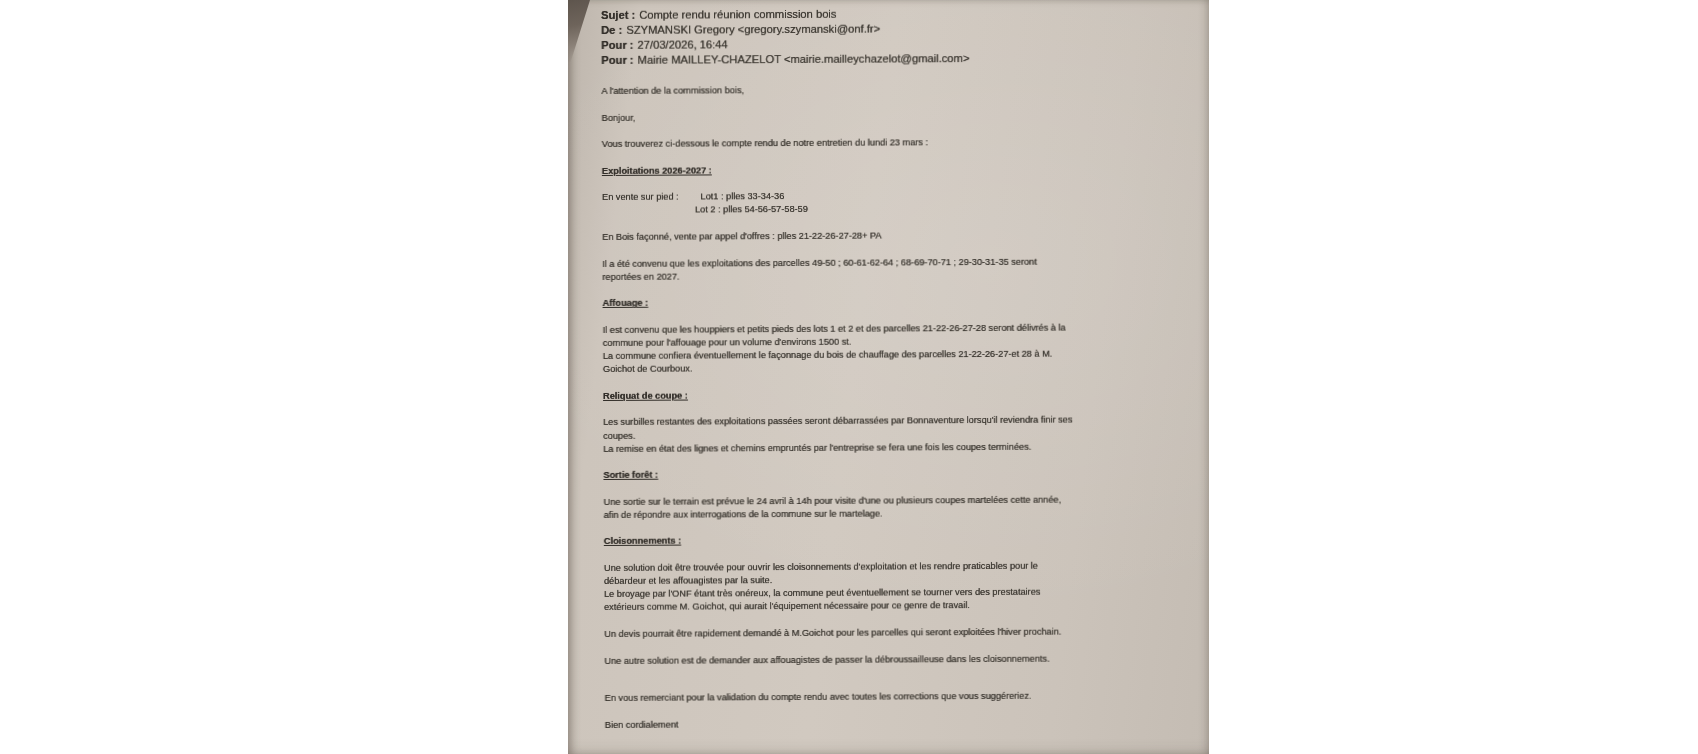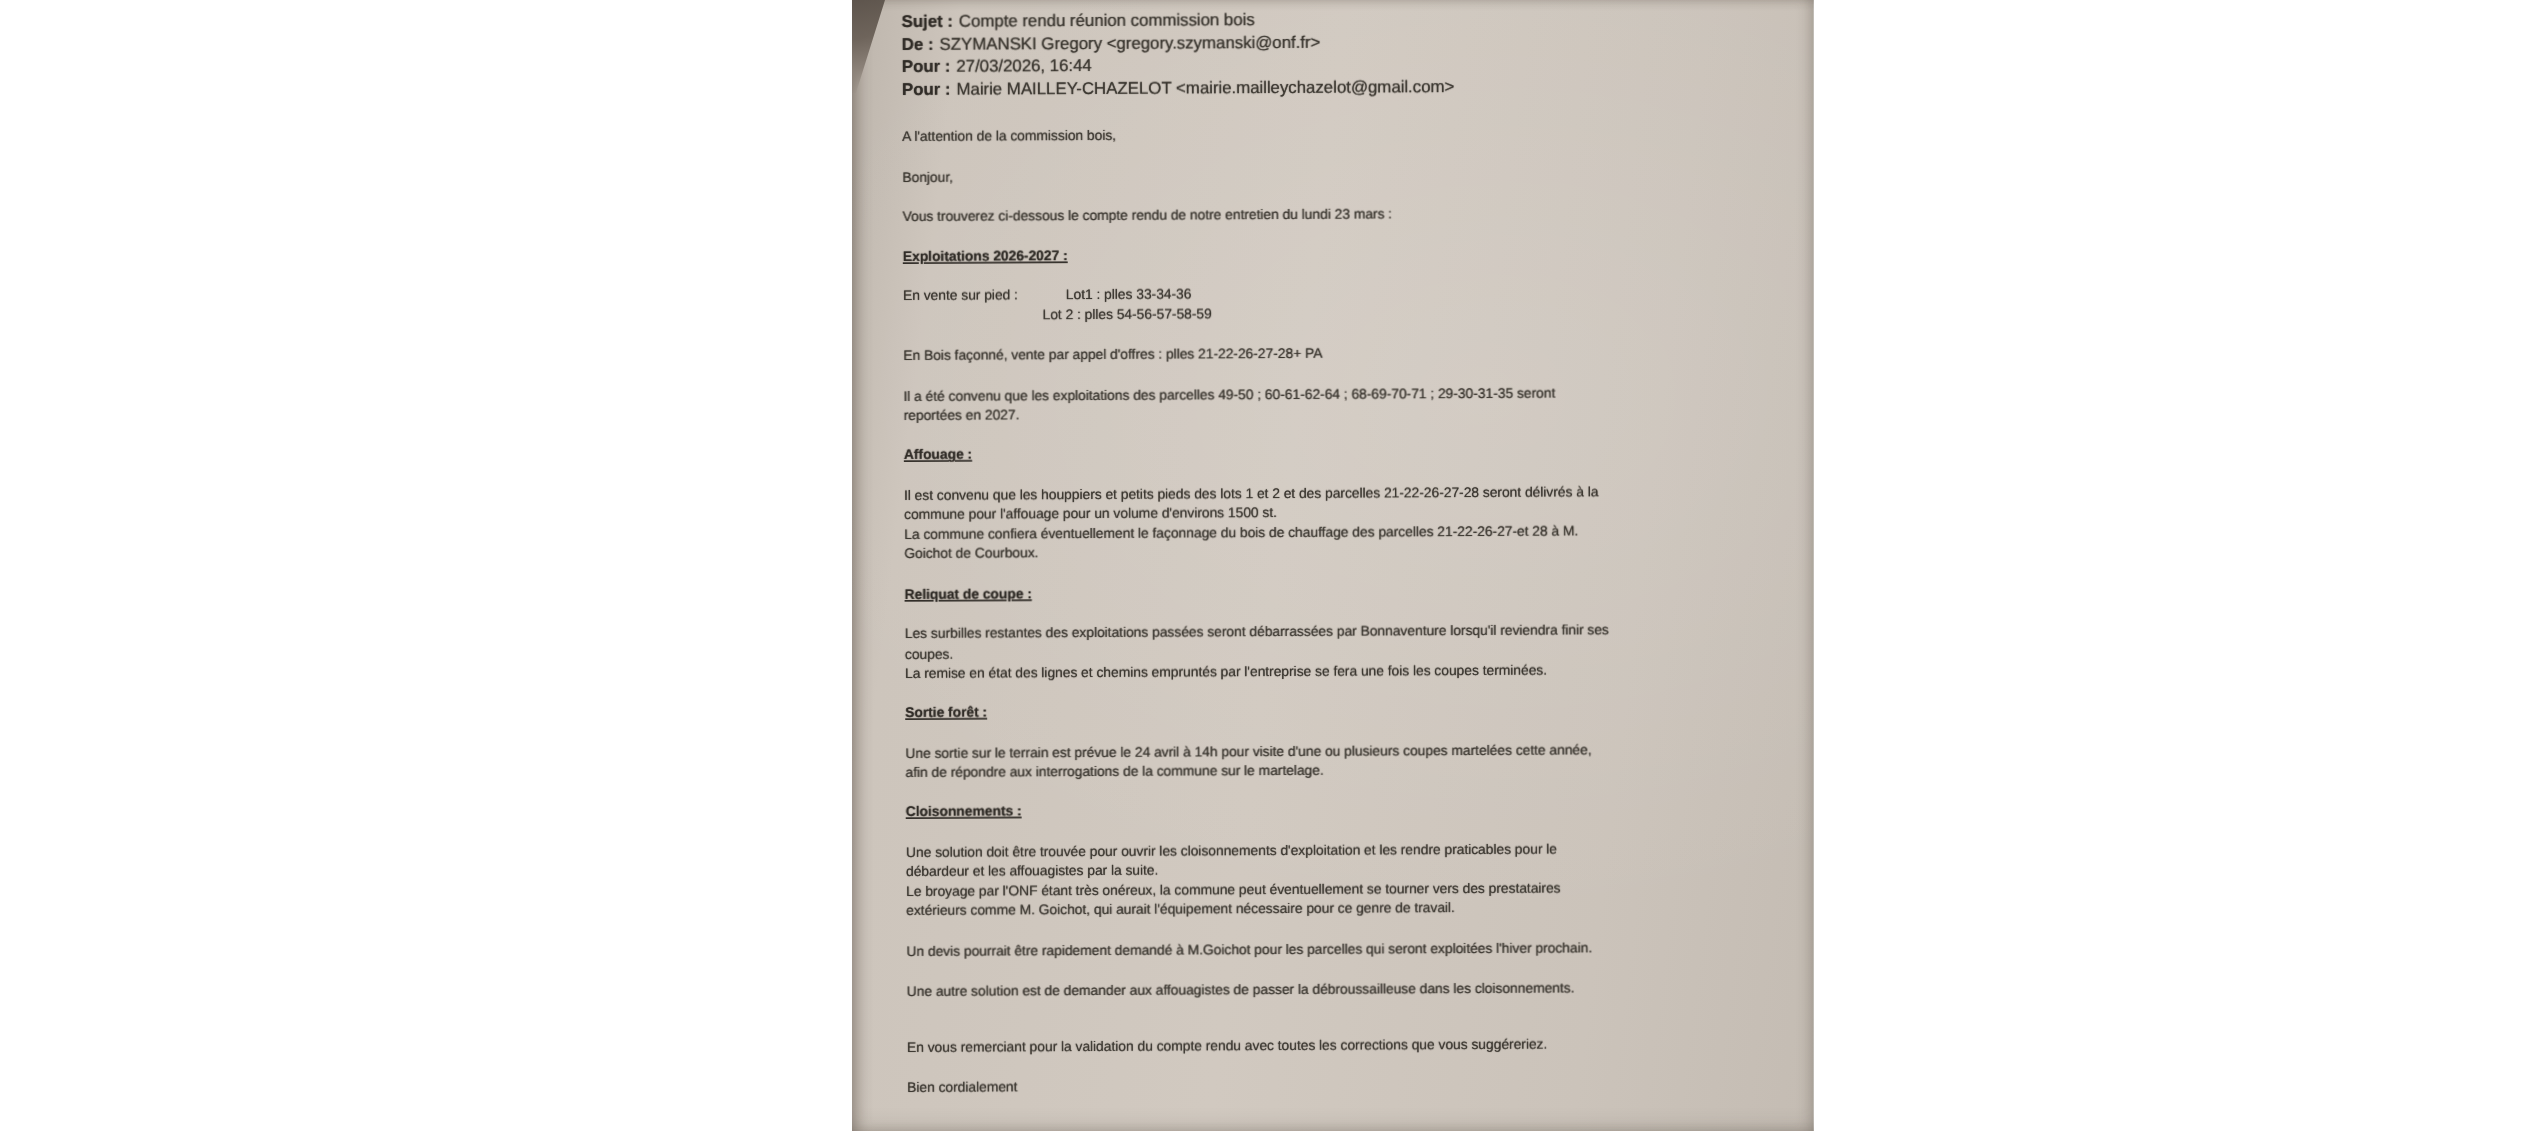--- a/index.html
+++ b/index.html
@@ -53,21 +53,21 @@
   .closing-block { margin-top: 24.5px; }
 
   .tline { white-space: nowrap; line-height: 13.1px; }
   .section-title {
     font-weight: bold;
     text-decoration: underline;
     color: #2f2b26;
     white-space: nowrap;
     line-height: 13.1px;
   }
-  .tab1 { margin-left: 32px; }
+  .tab1 { margin-left: 22px; }
   .indent2 { padding-left: 93px; }
 </style>
 </head>
 <body>
 
 <div class="stage">
   <div class="photo">
     <div class="corner-wedge"></div>
 
     <div class="content">

